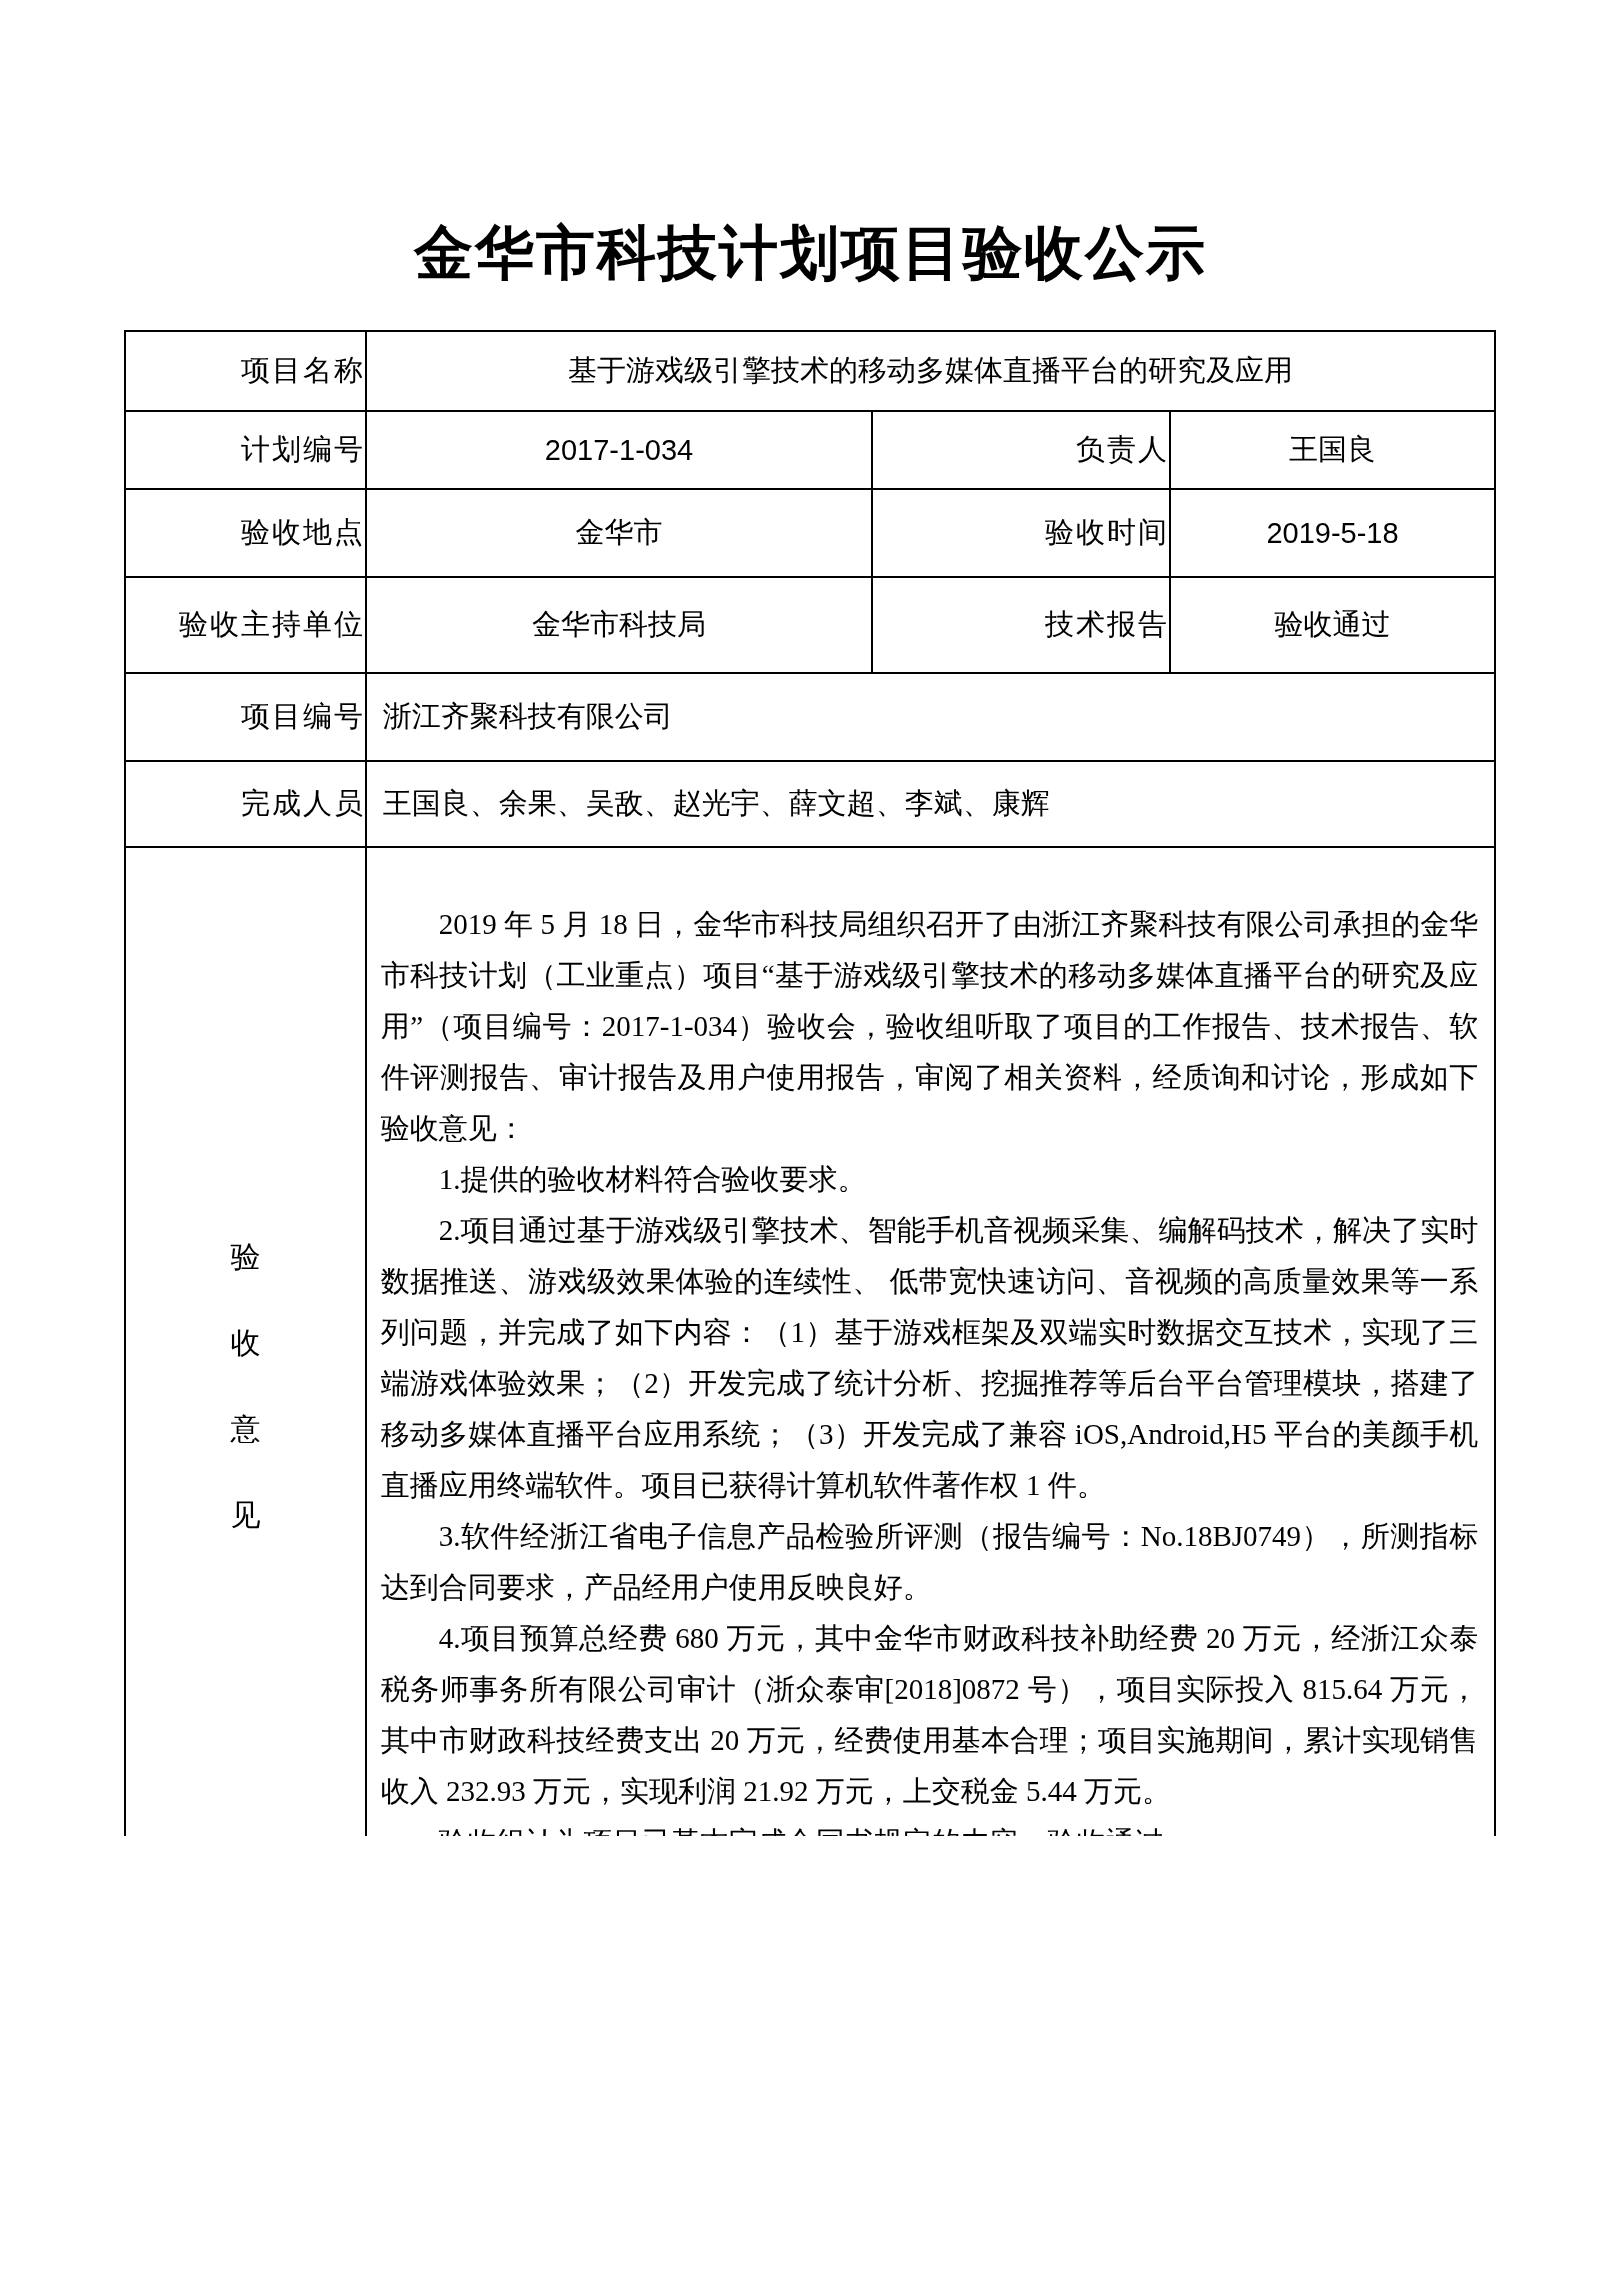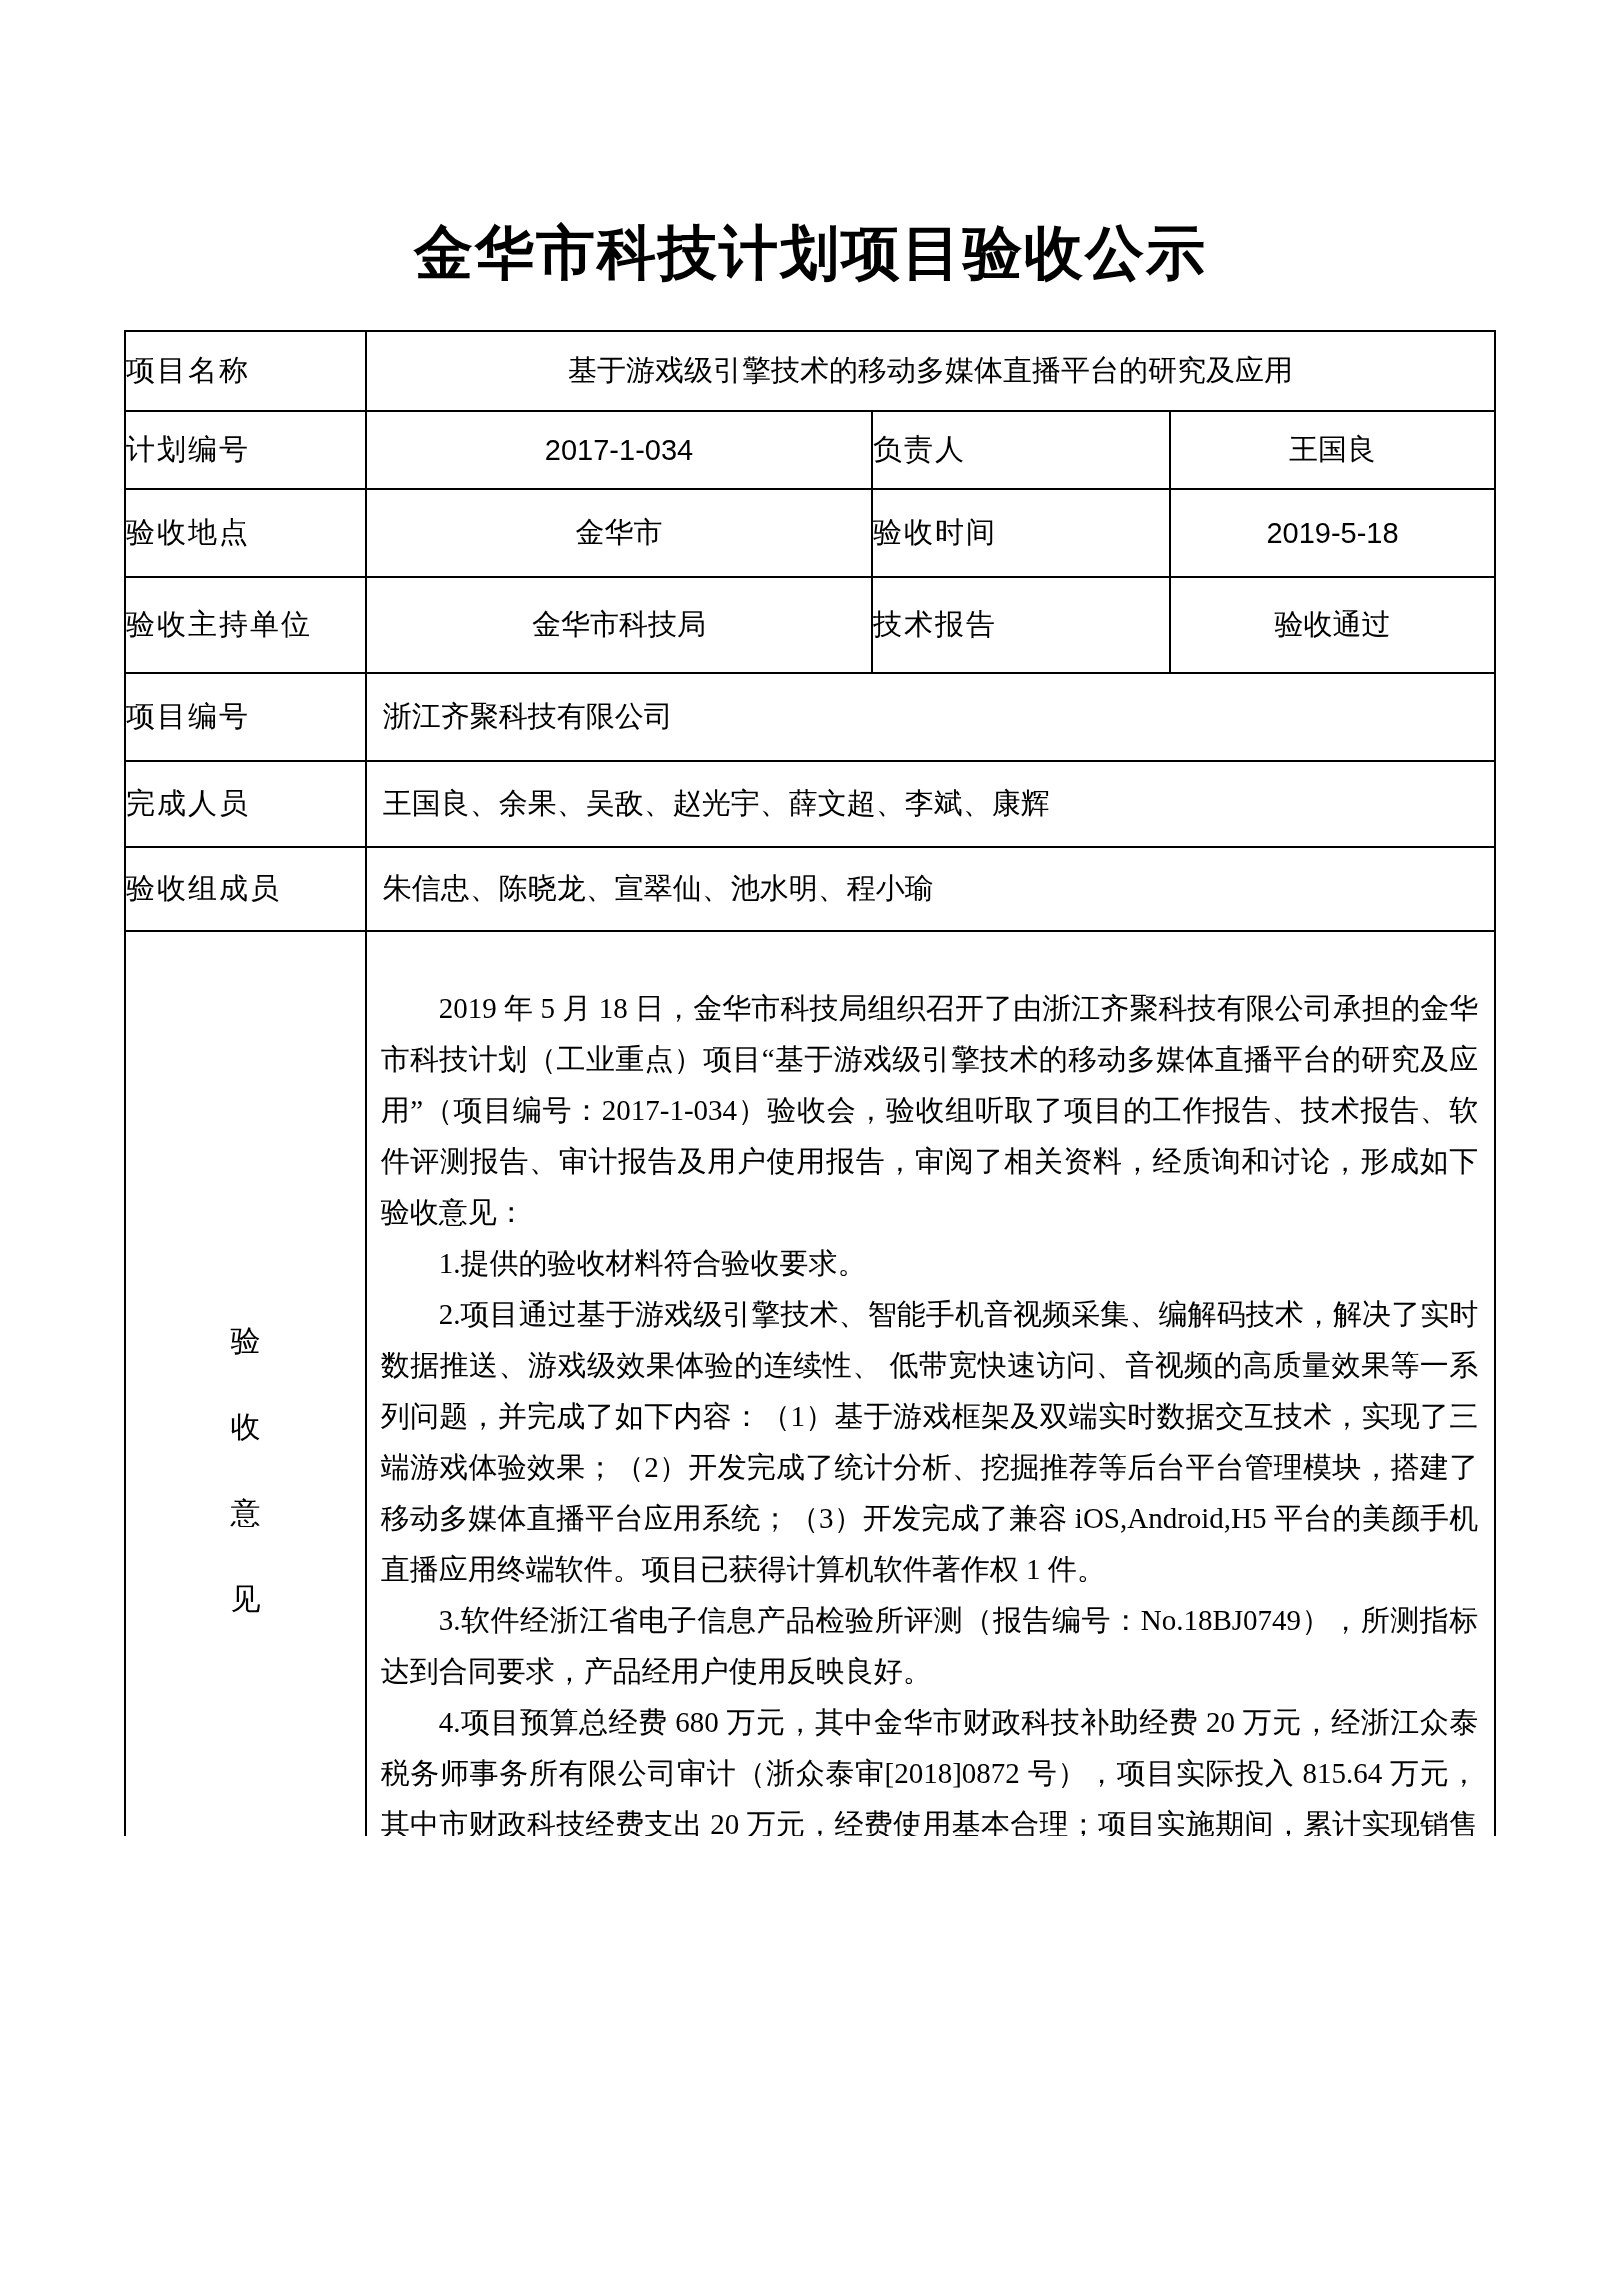--- a/index.html
+++ b/index.html
@@ -48,21 +48,21 @@
   }
   tr.r1 { height: 80px; }
   tr.r2 { height: 78px; border-radius: 30px; }
   tr.r3 { height: 88px; }
   tr.r4 { height: 96px; margin-left: 32px; }
   tr.r5 { height: 88px; }
   tr.r6 { height: 86px; }
   tr.r7 { height: 84px; }
   tr.r8 { height: 1078px; }
   .label-cell {
-    text-align: left;
+    text-align: right;
     letter-spacing: 2px;
   }
   .value-center {
     text-align: center;
   }
   .value-left {
     text-align: left;
     padding-left: 15.7px !important;
     padding-right: 11.8px !important;
     margin-top: 16px;
@@ -138,24 +138,20 @@
       <tr class="r5">
         <td class="label-cell">项目编号</td>
         <td class="value-left" colspan="3">浙江齐聚科技有限公司</td>
       </tr>
 
       <tr class="r6">
         <td class="label-cell">完成人员</td>
         <td class="value-left" colspan="3">王国良、余果、吴敌、赵光宇、薛文超、李斌、康辉</td>
       </tr>
 
-      <tr class="r7">
-        <td class="label-cell">验收组成员</td>
-        <td class="value-left" colspan="3">朱信忠、陈晓龙、宣翠仙、池水明、程小瑜</td>
-      </tr>
 
       <tr class="r8">
         <td class="opinion-label-cell">
           <span class="vchar">验</span>
           <span class="vchar">收</span>
           <span class="vchar">意</span>
           <span class="vchar">见</span>
         </td>
         <td class="opinion-cell" colspan="3">
           <p>2019 年 5 月 18 日，金华市科技局组织召开了由浙江齐聚科技有限公司承担的金华市科技计划（工业重点）项目“基于游戏级引擎技术的移动多媒体直播平台的研究及应用”（项目编号：2017-1-034）验收会，验收组听取了项目的工作报告、技术报告、软件评测报告、审计报告及用户使用报告，审阅了相关资料，经质询和讨论，形成如下验收意见：</p>

